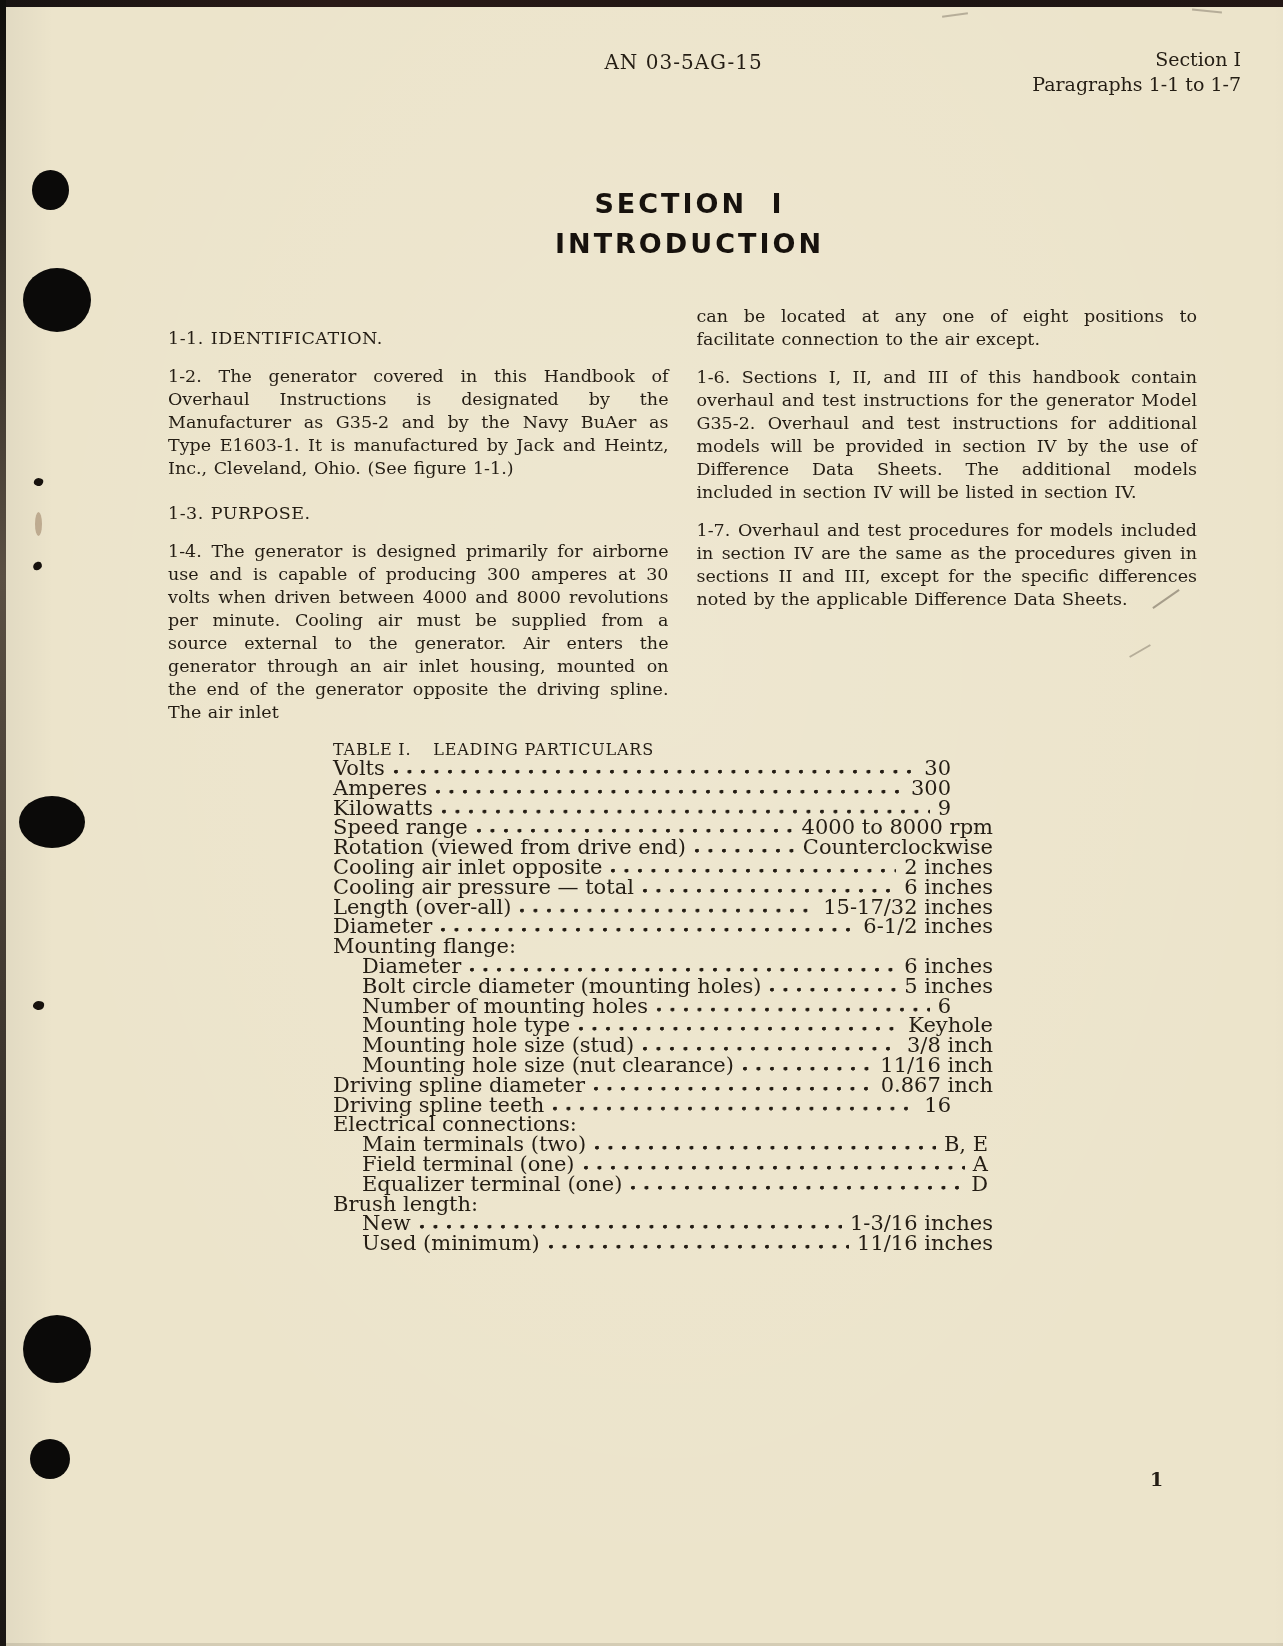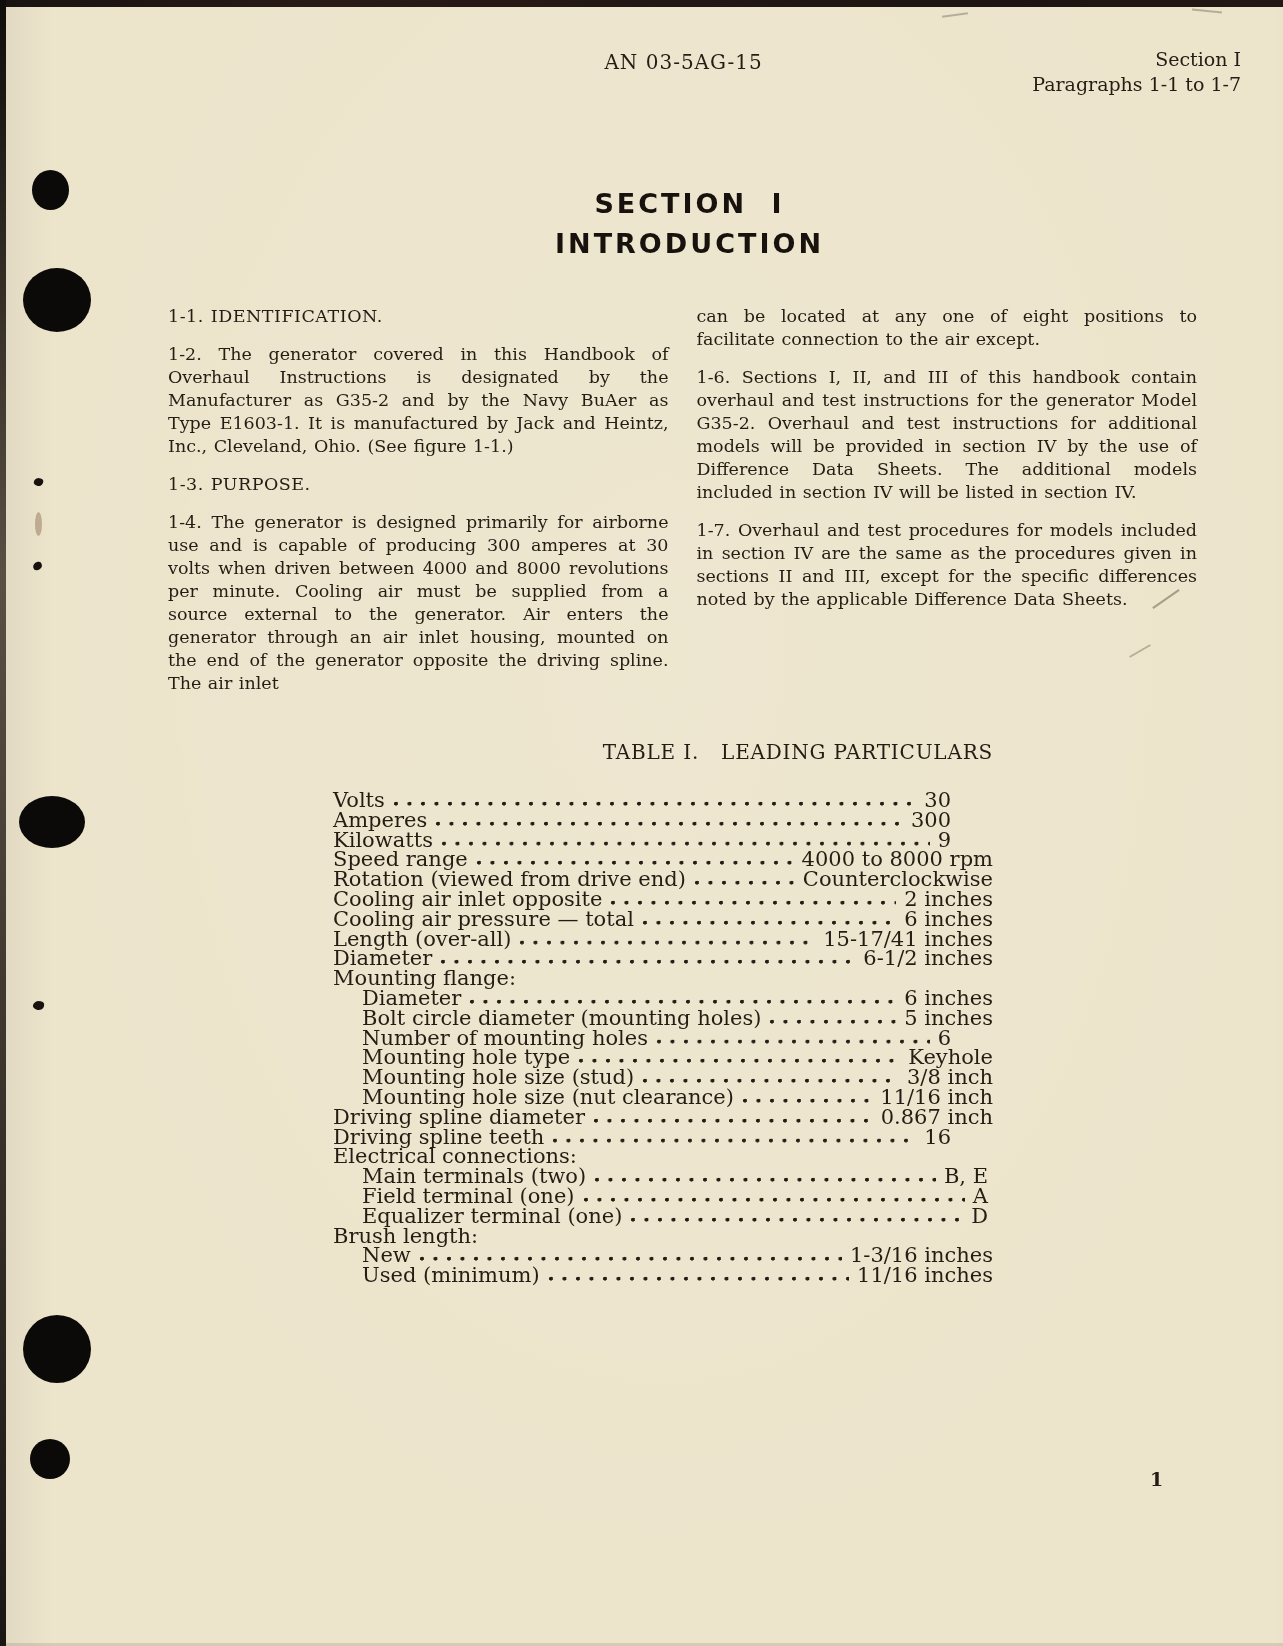--- a/index.html
+++ b/index.html
@@ -53,25 +53,25 @@
   
   .title-block { position:absolute; top:184px; left:0; width:100%; text-align:center;
     font-family:"DejaVu Sans", sans-serif; font-weight:bold; transform:translateX(26px); }
   .title-line { font-size:27px; letter-spacing:3px; word-spacing:12px; line-height:40px; color:#17120d; }
 
   
   .cols { position:absolute; top:305px; left:168px; width:1029px; display:flex; gap:28px; }
   .col { flex:1; }
   .para { margin:0 0 15px 0; font-size:17.5px; line-height:23px; text-align:justify;
     word-spacing:1px; }
-  .chead { text-align:left; letter-spacing:0.5px; }
+  .chead { text-align:left; letter-spacing:0.5px;margin-top:22px; }
 
   
   .tbl-block { position:absolute; top:740px; left:333px; width:660px; }
-  .tbl-title { text-align:right; font-size:20px; letter-spacing:0.8px; margin-bottom:27px; }
+  .tbl-title { text-align:left; font-size:16px; letter-spacing:0.8px; }
   .tbl-title .gap { display:inline-block; width:22px; }
   .trow { display:flex; align-items:center; height:19.8px; font-size:21px; line-height:19.8px; }
   .trow .tlabel { white-space:nowrap; }
   .trow.ind1 .tlabel { padding-left:29px; }
   .tdots { flex:1; align-self:stretch; margin:0 8px;
     background-image:radial-gradient(circle at 3px 12.5px, #241d14 1.7px, rgba(0,0,0,0) 2.2px);
     background-size:13.5px 19.8px; background-repeat:repeat-x; }
   .tvalue { white-space:nowrap; }
   .val-num    { padding-right:42px; }
   .val-letter { padding-right:5px; }
@@ -162,21 +162,21 @@
     <span class="tvalue">2 inches</span>
   </div>
         <div class="trow">
     <span class="tlabel">Cooling air pressure — total</span>
     <span class="tdots"></span>
     <span class="tvalue">6 inches</span>
   </div>
         <div class="trow">
     <span class="tlabel">Length (over-all)</span>
     <span class="tdots"></span>
-    <span class="tvalue">15-17/41 inches</span>
+    <span class="tvalue">15-17/32 inches</span>
   </div>
         <div class="trow">
     <span class="tlabel">Diameter</span>
     <span class="tdots"></span>
     <span class="tvalue">6-1/2 inches</span>
   </div>
         <div class="trow hrow">
     <span class="tlabel">Mounting flange:</span>
 
   </div>

